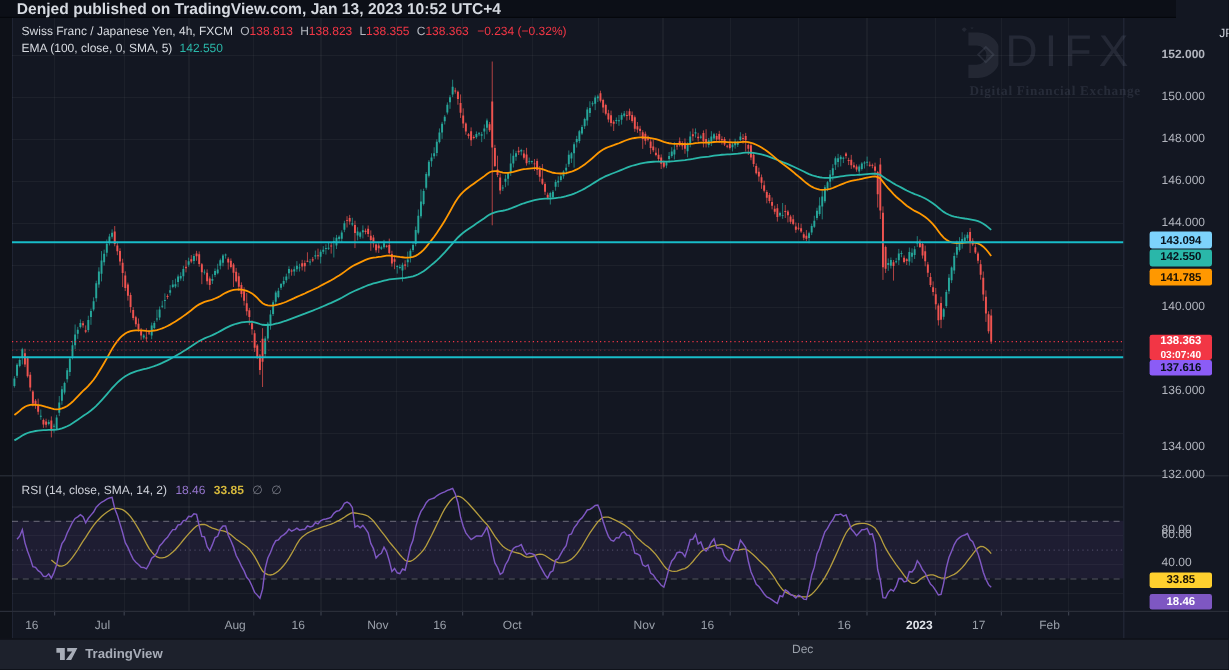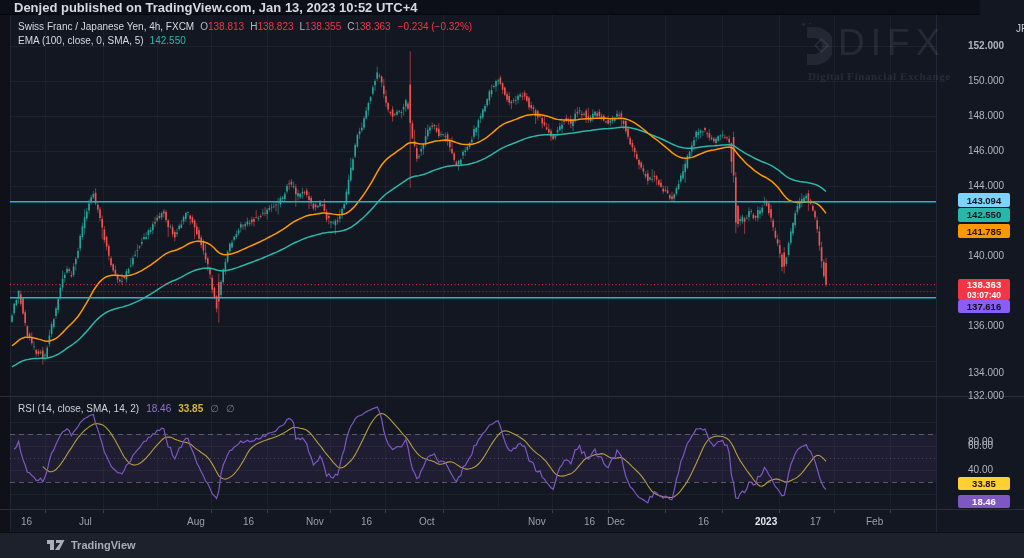--- a/index.html
+++ b/index.html
@@ -213,18 +213,18 @@
     </div>
     <div class="tlabel" style="left: 21px;">16</div>
     <div class="tlabel" style="left: 79px;">Jul</div>
     <div class="tlabel" style="left: 187px;">Aug</div>
     <div class="tlabel" style="left: 243px;">16</div>
     <div class="tlabel" style="left: 306px;">Nov</div>
     <div class="tlabel" style="left: 361px;">16</div>
     <div class="tlabel" style="left: 419px;">Oct</div>
     <div class="tlabel" style="left: 528px;">Nov</div>
     <div class="tlabel" style="left: 584px;">16</div>
-    <div class="tlabel" style="left: 607px;">Dec</div>
+    <div class="tlabel" style="left: 660px; margin-top: 20px;">Dec</div>
     <div class="tlabel" style="left: 698px;">16</div>
     <div class="tlabel bold" style="left: 755px;">2023</div>
     <div class="tlabel" style="left: 810px;">17</div>
     <div class="tlabel" style="left: 866px;">Feb</div>
   </div>
 
 </body></html>

